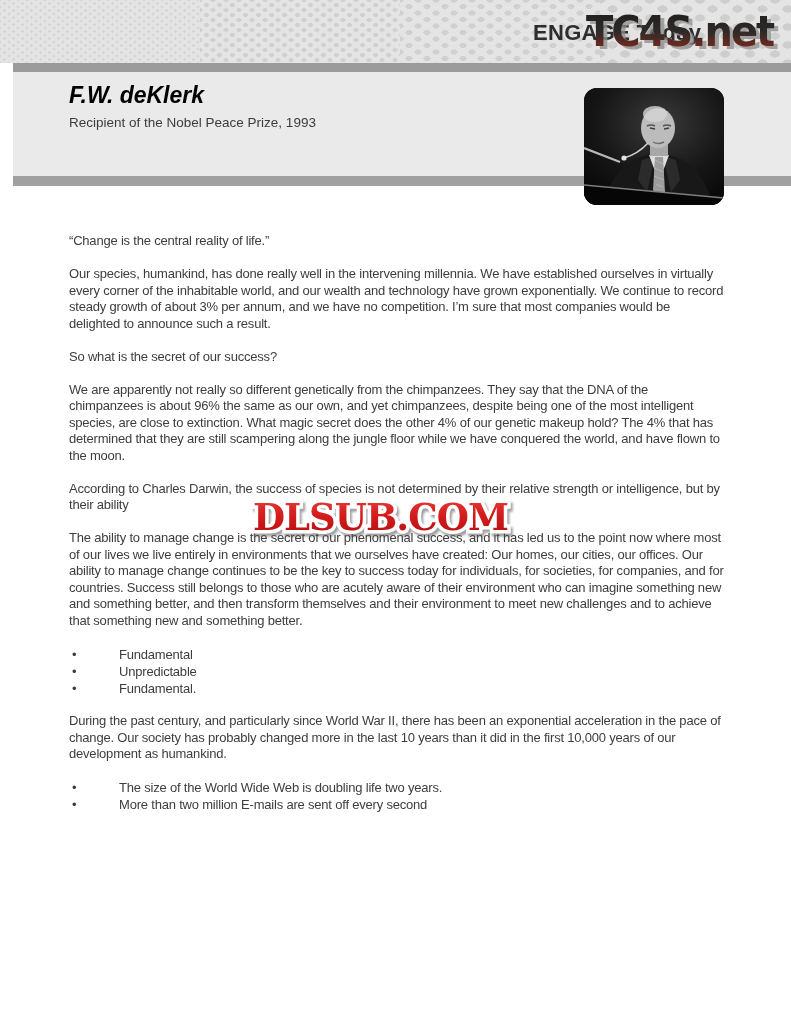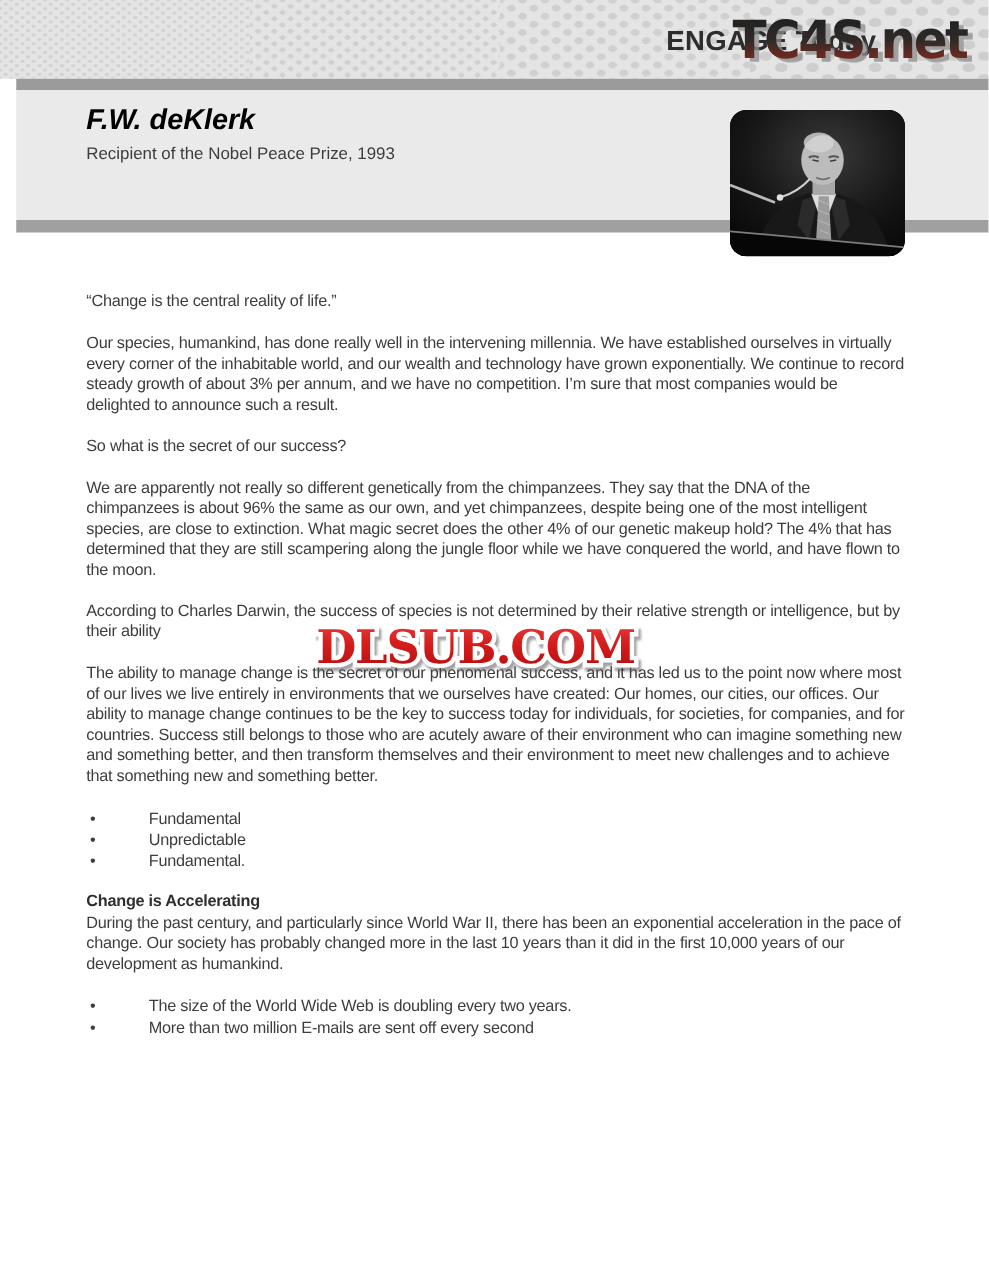--- a/index.html
+++ b/index.html
@@ -148,26 +148,25 @@
         </li>
       <li>
         <span class="bullet">•</span>
         <span>Unpredictable</span>
         </li>
       <li>
         <span class="bullet">•</span>
         <span>Fundamental.</span>
         </li>
     </ul>
-    <h3>Change is Accelerating</h3>
     <p>During the past century, and particularly since World War II, there has been an exponential acceleration in the pace of change. Our society has probably changed more in the last 10 years than it did in the first 10,000 years of our development as humankind.</p>
     <ul>
       <li>
         <span class="bullet">•</span>
-        <span>The size of the World Wide Web is doubling every two years.</span>
+        <span>The size of the World Wide Web is doubling life two years.</span>
         </li>
       <li>
         <span class="bullet">•</span>
         <span>More than two million E-mails are sent off every second</span>
         </li>
     </ul>
   </div>
 
   <svg class="dlsub" width="300" height="56">
     <defs>

